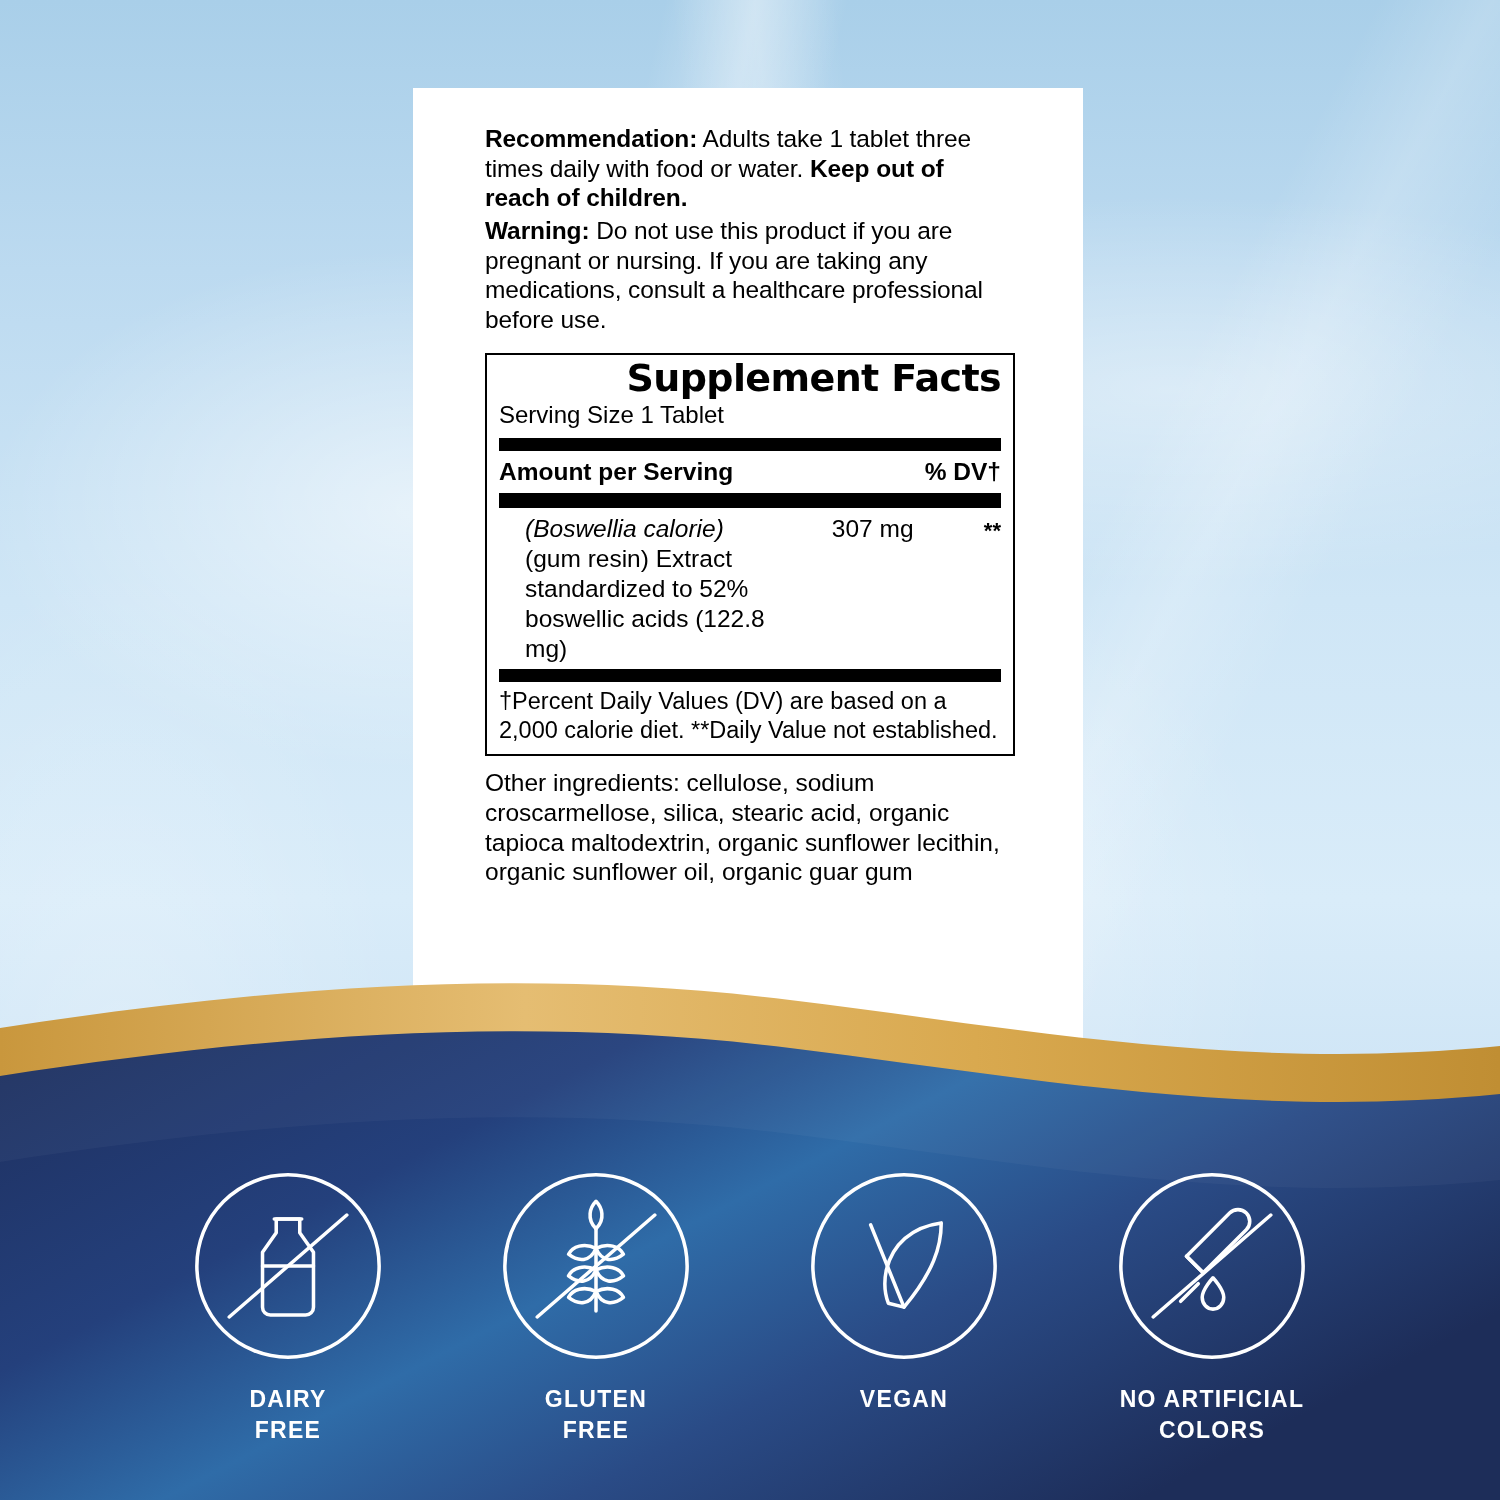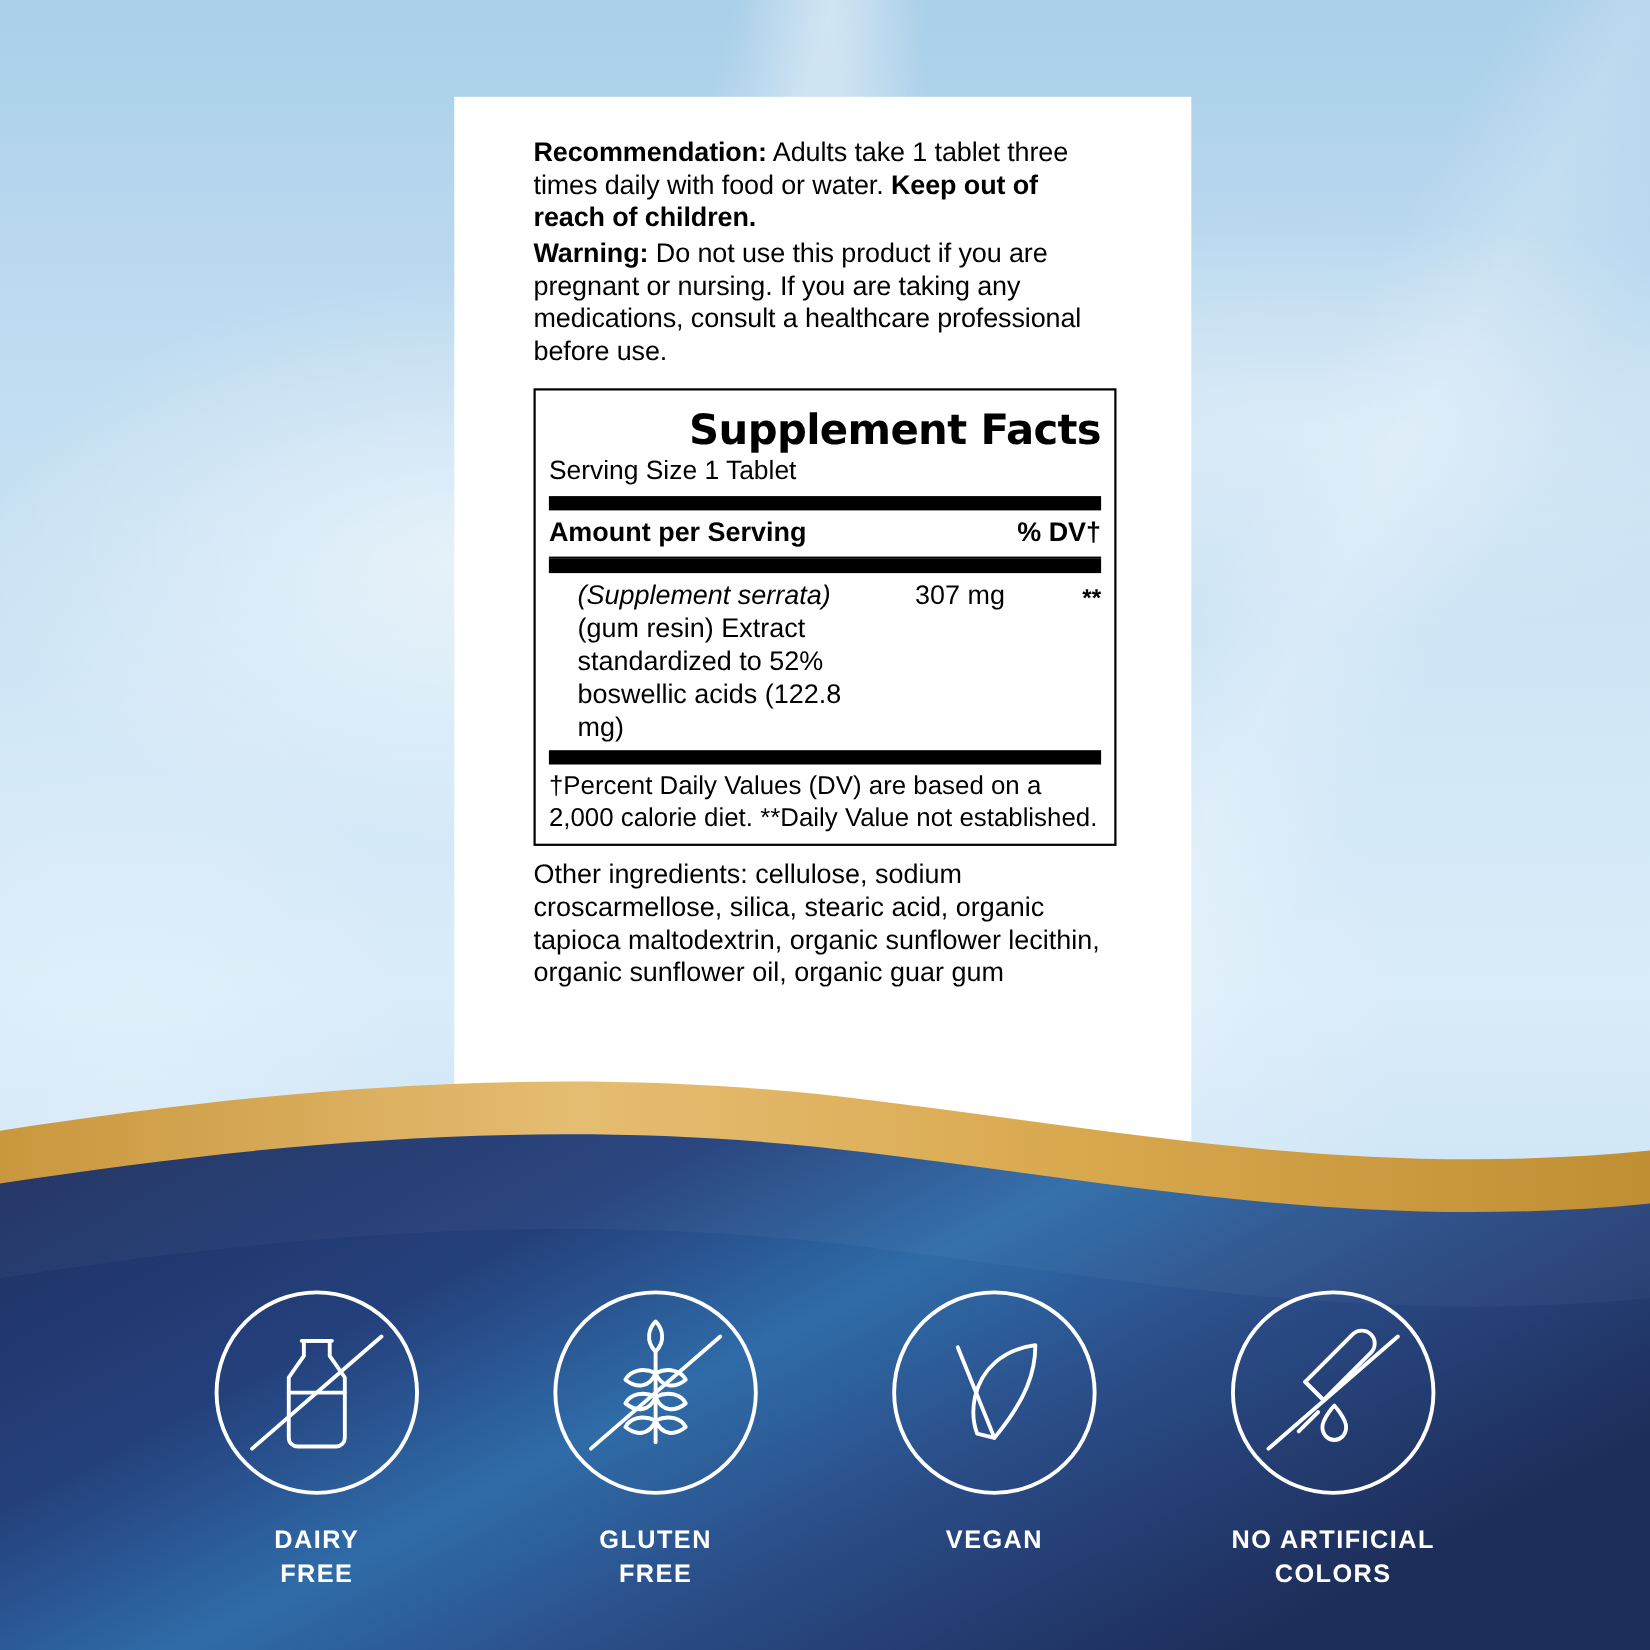--- a/index.html
+++ b/index.html
@@ -75,21 +75,21 @@
     padding: 0 12px 0 12px;
     box-sizing: border-box;
     width: 100%;
   }
   .sf-title {
     font-family: "DejaVu Sans", sans-serif;
     font-weight: bold;
     font-size: 38px;
     letter-spacing: -0.6px;
     text-align: right;
-    padding: 17px 0 2px 0;
+    padding: 4px 0 2px 0;
     line-height: 1.05;
   }
   .sf-serving {
     font-size: 24px;
     padding-bottom: 8px;
     line-height: 1.2;
   }
   .rule-thick {
     height: 13px;
     background: #000;
@@ -217,21 +217,21 @@
           <div class="dv">% DV†</div>
         </div>
 
         <div class="rule-thin"></div>
 
 
         <div class="rule-thick"></div>
 
         <div class="sf-row">
           <div class="nm">
-            <div class="sf-ing-sub"><i>(Supplement serrata)</i></div>
+            <div class="sf-ing-sub"><i>(Boswellia calorie)</i></div>
             <div class="sf-ing-sub">(gum resin) Extract</div>
             <div class="sf-ing-sub">standardized to 52%</div>
             <div class="sf-ing-sub">boswellic acids (122.8 mg)</div>
           </div>
           <div class="amt">307 mg</div>
           <div class="sf-stars">**</div>
         </div>
 
         <div class="rule-thick"></div>
 

